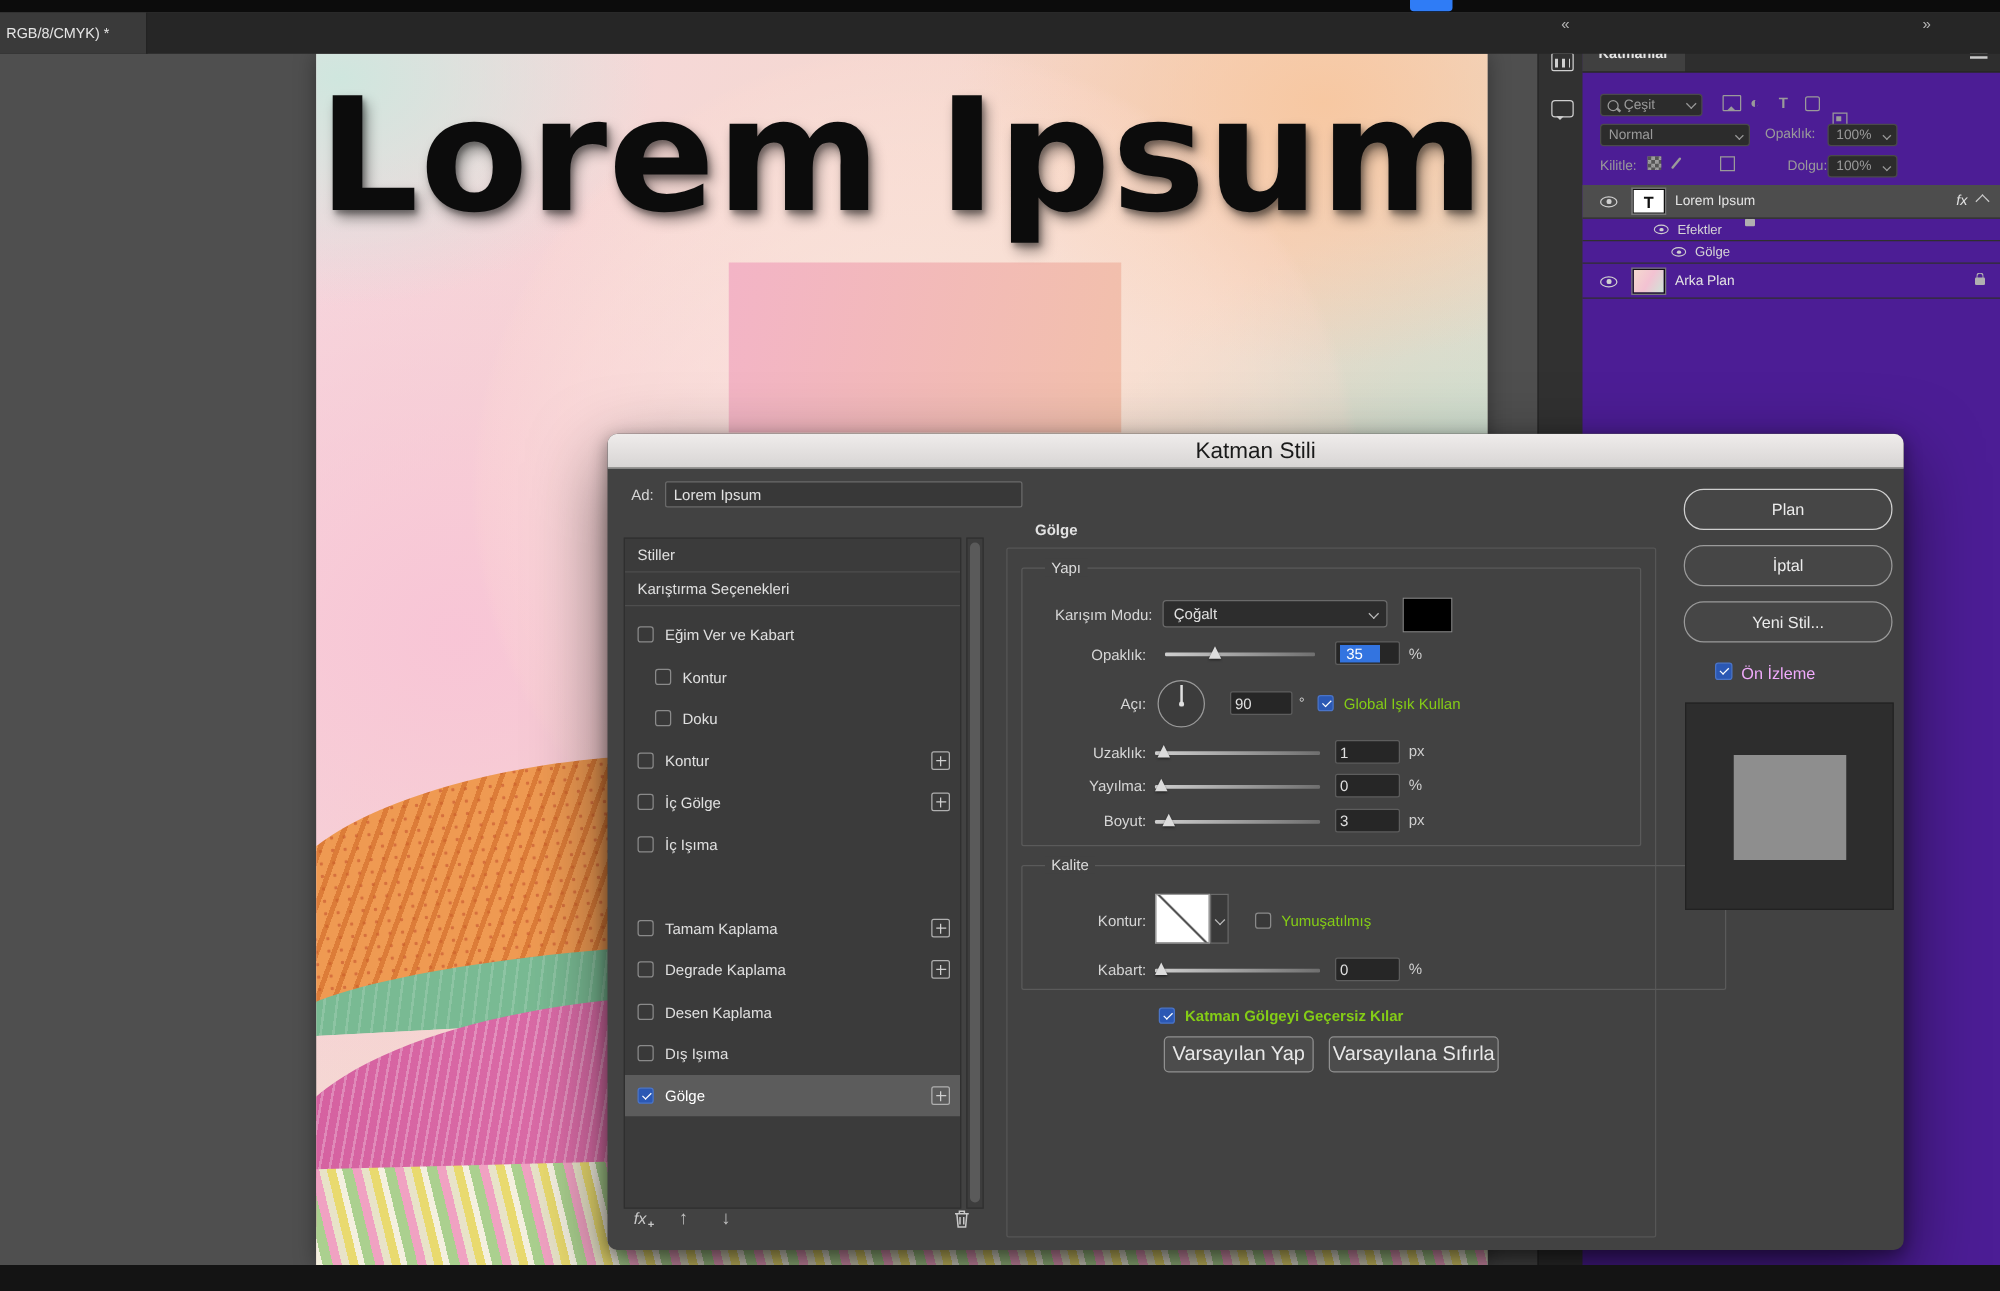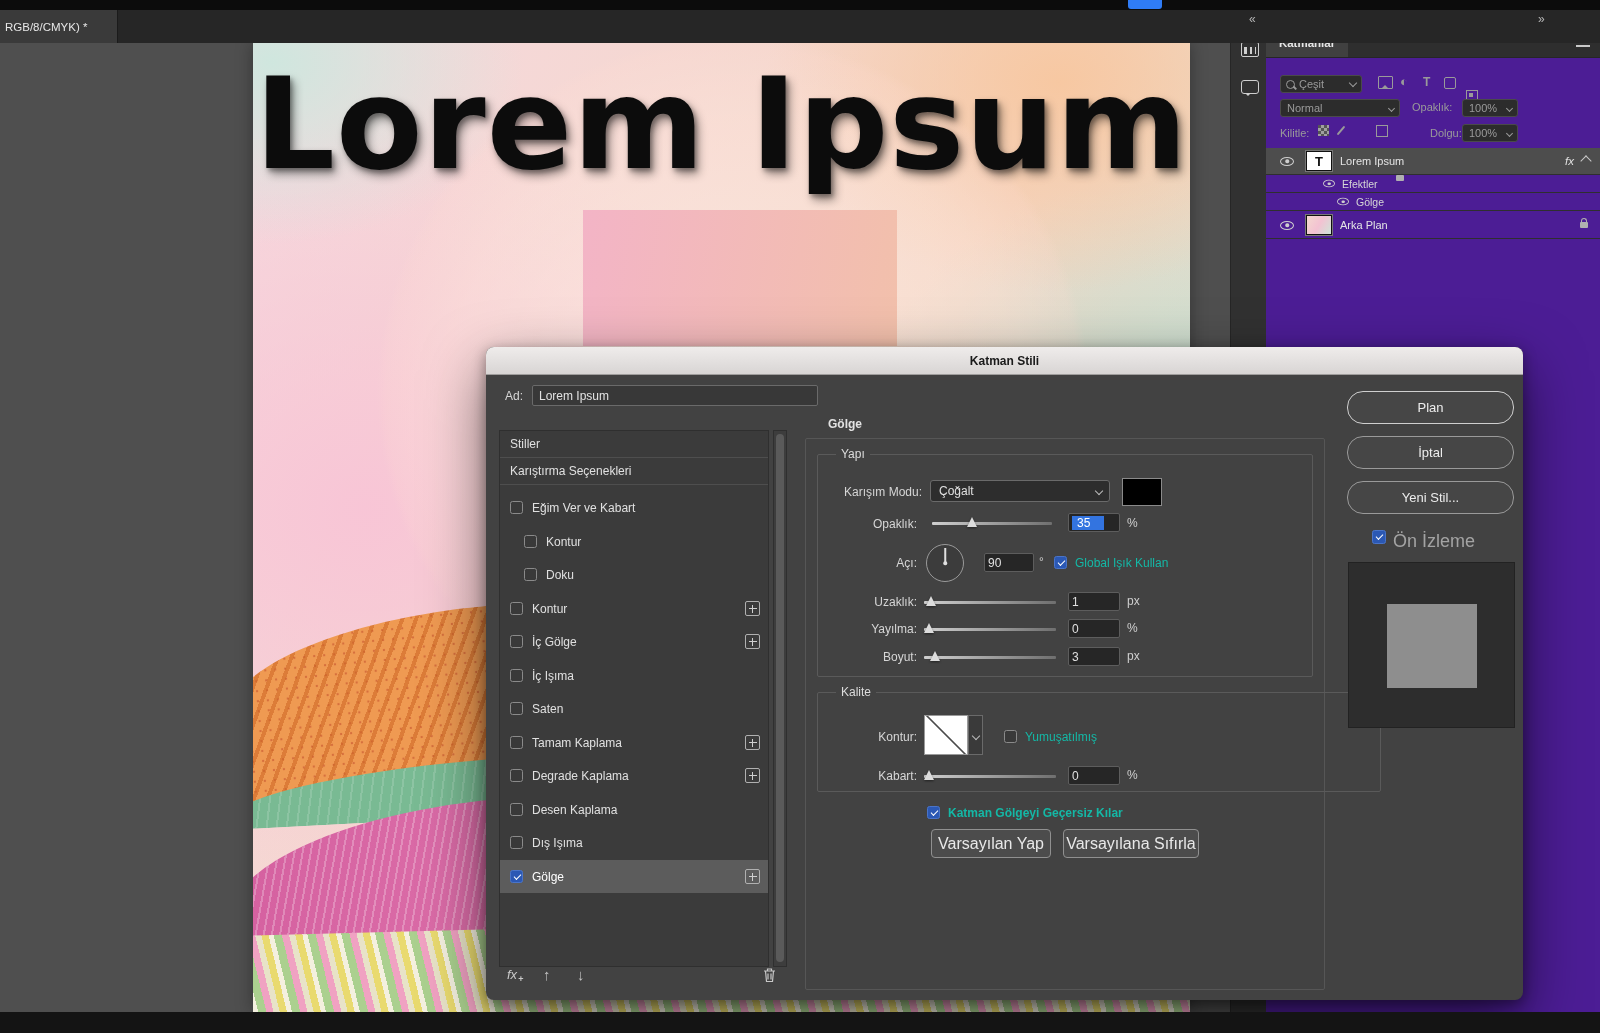--- a/index.html
+++ b/index.html
@@ -77,21 +77,21 @@
   .eye::after{content:"";position:absolute;left:50%;top:50%;width:3.5px;height:3.5px;background:#cfcfcf;border-radius:50%;transform:translate(-50%,-50%)}
   .thumb{width:24px;height:18px;flex:none;border:1px solid #111;outline:1px solid #777;display:flex;align-items:center;justify-content:center;font-weight:bold;font-size:13px}
   .thumb.text{background:#fff;color:#111}
   .thumb.img{background:linear-gradient(120deg,#f4d9cf,#f3c2d2 50%,#cfe5d8)}
   .lname{margin-left:8px;color:#e4e4e4;white-space:nowrap}
   .fxbadge{font-style:italic;color:#e0e0e0;font-size:11.5px}
   .chev-up{width:7px;height:7px;border-left:1.6px solid #c9c9c9;border-top:1.6px solid #c9c9c9;transform:rotate(45deg)}
   
   #dialog{position:absolute;left:486px;top:347px;width:1037px;height:653px;background:#424242;border-radius:8px;z-index:5;
     box-shadow:0 22px 60px rgba(0,0,0,.55), 0 4px 14px rgba(0,0,0,.4);overflow:hidden;font-size:12px;color:#d6d6d6}
-  .dlg-title{position:absolute;left:0;top:0;width:100%;height:27px;background:linear-gradient(#efeceb,#d8d5d4);color:#1a1a1a;font-weight:bold;font-size:12px;display:flex;align-items:center;justify-content:center;border-bottom:1px solid #9f9d9c}
+  .dlg-title{position:absolute;left:0;top:0;width:100%;height:27px;background:linear-gradient(#efeceb,#d8d5d4);color:#1a1a1a;font-weight:normal;font-size:18px;display:flex;align-items:center;justify-content:center;border-bottom:1px solid #9f9d9c}
   .ad-label{position:absolute;left:19px;top:42px}
   .ad-input{position:absolute;left:46px;top:38px;width:286px;height:21px;background:#383838;border:1px solid #6a6a6a;border-radius:2px;color:#e2e2e2;font-size:12px;padding:0 6px;box-sizing:border-box;font-family:"Liberation Sans",sans-serif}
   #styleslist{position:absolute;left:13px;top:83px;width:270px;height:537px;background:#3b3b3b;border:1px solid #2f2f2f;box-sizing:border-box}
   .sl-head{position:absolute;left:0;width:100%;height:27px;display:flex;align-items:center;padding-left:10px;box-sizing:border-box;border-bottom:1px solid #4e4e4e;color:#e0e0e0}
   .sl-item{position:absolute;left:0;width:100%;height:33px;display:flex;align-items:center;gap:9px;padding-left:10px;box-sizing:border-box;color:#e0e0e0}
   .sl-item.ind{padding-left:24px}
   .sl-item.sel{background:#5c5c5c}
   .cb{position:relative;width:13px;height:13px;background:#393939;border:1px solid #8a8a8a;border-radius:2.5px;box-sizing:border-box;flex:none}
   .cb.on{background:#2b58b4;border-color:#4a74c8}
   .cb.on::after{content:"";position:absolute;left:2.5px;top:3px;width:6px;height:3px;border-left:1.8px solid #fff;border-bottom:1.8px solid #fff;transform:rotate(-45deg)}
@@ -116,21 +116,21 @@
   .swatch{position:absolute;background:#000;border:1px solid #8a8a8a}
   .pslider{position:absolute;height:14px}
   .pslider::before{content:"";position:absolute;left:0;right:0;top:6px;height:2.5px;background:linear-gradient(to right,#cfcfcf,#6f6f6f);border-radius:1px}
   .sthumb{position:absolute;top:1px;width:0;height:0;border-left:5.5px solid transparent;border-right:5.5px solid transparent;border-bottom:10px solid #dcdcdc;filter:drop-shadow(0 1px 1px rgba(0,0,0,.5))}
   .valbox{position:absolute;height:19px;background:#262626;border:1px solid #5d5d5d;border-radius:2px;box-sizing:border-box;display:flex;align-items:center;padding:0 3px;color:#e0e0e0}
   .valbox .selhl{background:#3374e0;color:#fff;padding:0 5px;min-width:22px}
   .unit{position:absolute;color:#cfcfcf}
   .dial{position:absolute;width:38px;height:38px;border-radius:50%;border:1px solid #9a9a9a;background:#3c3c3c;box-sizing:border-box}
   .dial::before{content:"";position:absolute;left:50%;top:3px;width:1.5px;height:14px;background:#e0e0e0;transform:translateX(-50%)}
   .dial::after{content:"";position:absolute;left:50%;top:50%;width:3.5px;height:3.5px;background:#e0e0e0;border-radius:50%;transform:translate(-50%,-50%)}
-  .cblabel{position:absolute;color:#14b8a6}
+  .cblabel{position:absolute;color:#84cc16}
   .contour{position:absolute;width:44px;height:40px;border:1px solid #9a9a9a;box-sizing:border-box;background:linear-gradient(45deg,#ffffff 47.5%,#4a4a4a 49.5% 50.5%,#ffffff 52.5%)}
   .contour-dd{position:absolute;width:15px;height:40px;background:#3a3a3a;border:1px solid #6a6a6a;box-sizing:border-box}
   .contour-dd::after{content:"";position:absolute;left:4px;top:17px;width:5px;height:5px;border-right:1.5px solid #bbb;border-bottom:1.5px solid #bbb;transform:rotate(45deg)}
   .pbtn{position:absolute;background:#4c4c4c;border:1px solid #909090;border-radius:4px;color:#e8e8e8;display:flex;align-items:center;justify-content:center;font-size:16px}
   .action-btn{position:absolute;left:861px;width:165px;height:31px;background:#464646;border:1px solid #9a9a9a;border-radius:16px;color:#ececec;font-size:13px;display:flex;align-items:center;justify-content:center}
   .action-btn.primary{border:1.5px solid #cfcfcf}
   .preview-box{position:absolute;left:862px;top:215px;width:165px;height:164px;background:#2d2d2d;border:1px solid #222}
   .preview-inner{position:absolute;left:38px;top:41px;width:90px;height:84px;background:#8e8e8e}
 </style>
 </head>
@@ -257,24 +257,20 @@
       </div>
     <div class="sl-item" style="top:194px">
         <span class="cb"></span>
         <span>İç Gölge</span>
         <span class="plusbtn"></span>
       </div>
     <div class="sl-item" style="top:228px">
         <span class="cb"></span>
         <span>İç Işıma</span>
       </div>
-    <div class="sl-item" style="top:261px">
-        <span class="cb"></span>
-        <span>Saten</span>
-      </div>
     <div class="sl-item" style="top:295px">
         <span class="cb"></span>
         <span>Tamam Kaplama</span>
         <span class="plusbtn"></span>
       </div>
     <div class="sl-item" style="top:362px">
         <span class="cb"></span>
         <span>Desen Kaplama</span>
       </div>
     <div class="sl-item" style="top:328px">
@@ -398,17 +394,17 @@
   <div class="action-btn primary" style="top:44px">
       <span>Plan</span>
     </div>
   <div class="action-btn" style="top:89px">
       <span>İptal</span>
     </div>
   <div class="action-btn" style="top:134px">
       <span>Yeni Stil...</span>
     </div>
   <span class="cb on" style="position:absolute;left:886px;top:183px;width:14px;height:14px"></span>
-  <span class="cblabel" style="left:907px;top:184px;font-size:18px;color:#a3a3a3">Ön İzleme</span>
+  <span class="cblabel" style="left:907px;top:184px;font-size:13px;color:#f0abfc">Ön İzleme</span>
   <div class="preview-box">
     <div class="preview-inner"></div>
   </div>
 </div>
 
 </body></html>

